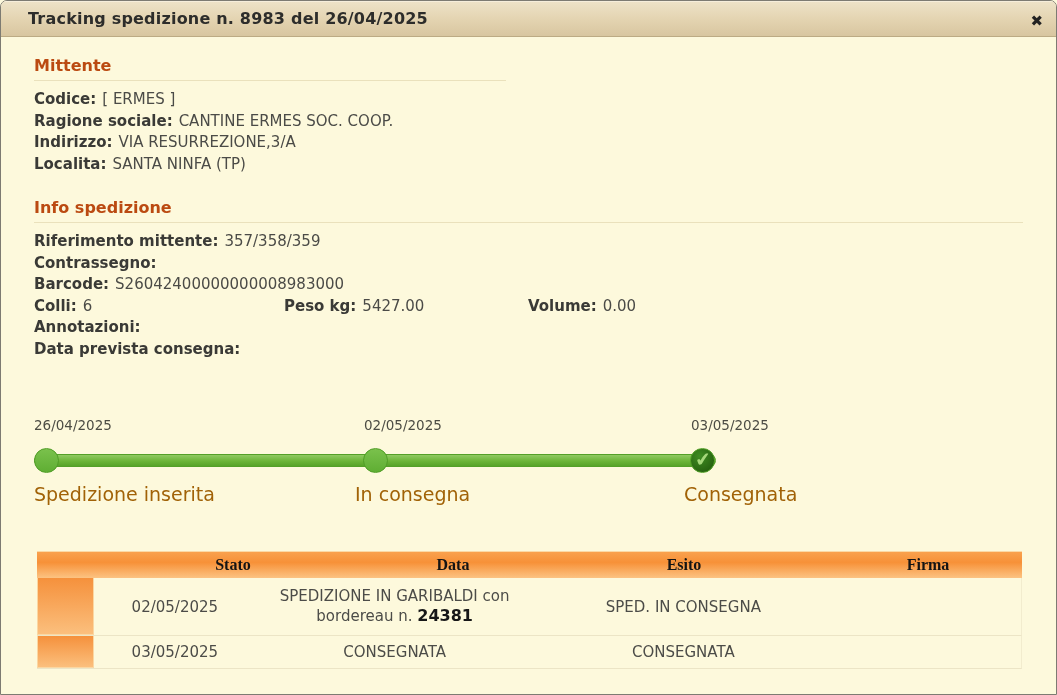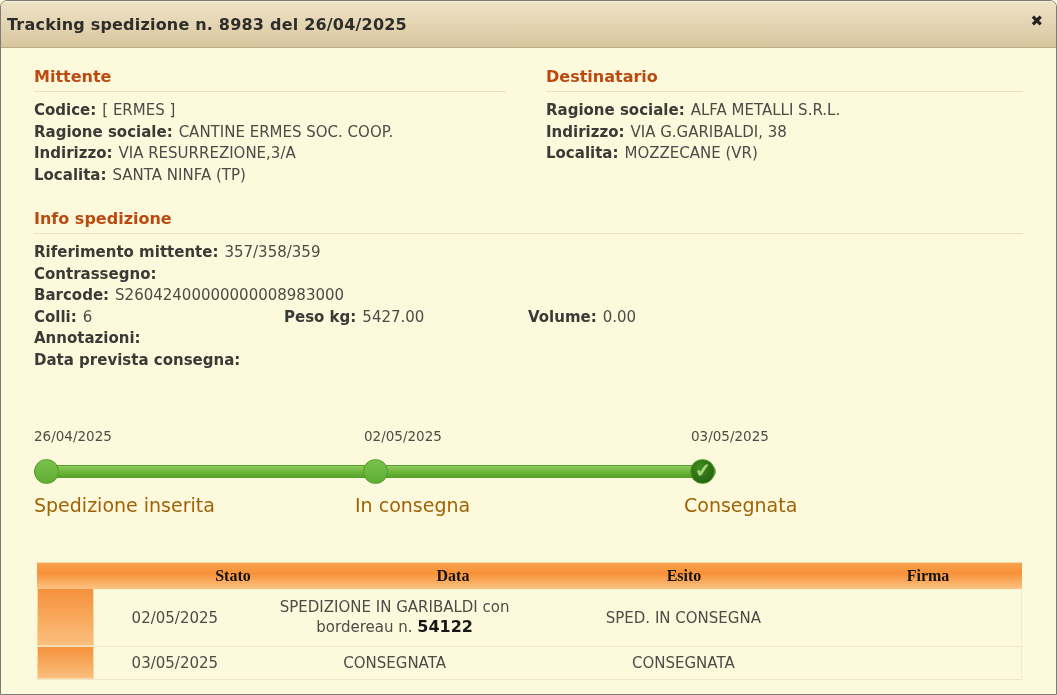--- a/index.html
+++ b/index.html
@@ -1,22 +1,22 @@
 <!DOCTYPE html>
 <html><head>
 <meta charset="utf-8">
 <style>
   * { margin:0; padding:0; box-sizing:border-box; }
   html,body { width:1057px; height:695px; }
   body { font-family:"DejaVu Sans","Liberation Sans",sans-serif; background:#fdf9dc; }
 
   .dialog { width:1057px; height:695px; border:1px solid #7d7b72; border-radius:7px 7px 0 0; overflow:hidden; background:#fdf9dc; }
 
-  .titlebar { position:relative; height:47px; background:linear-gradient(180deg,#eee3c8 0%,#e3d3b0 55%,#d8c6a0 100%);
-    border-bottom:1px solid #bcab84; box-shadow:inset 0 1px 0 #f6eedb; display:flex; align-items:center; padding:0 6px; }
+  .titlebar { position:relative; height:36px; background:linear-gradient(180deg,#eee3c8 0%,#e3d3b0 55%,#d8c6a0 100%);
+    border-bottom:1px solid #bcab84; box-shadow:inset 0 1px 0 #f6eedb; display:flex; align-items:center; padding:0 27px; }
   .titlebar .title { font-size:16px; font-weight:bold; color:#2d2d2b; letter-spacing:.2px; }
   .titlebar .close { position:absolute; right:13px; top:10px; font-size:15px; font-weight:bold; color:#222; cursor:pointer; line-height:20px; }
 
   .content { padding:19px 33px 8px 33px; }
 
   .columns { display:flex; gap:40px; margin-bottom:23px; }
   .col-left  { width:472px; }
   .col-right { flex:1; }
 
   .section-heading { font-size:16px; font-weight:bold; color:#bb4a11; padding-bottom:5px; border-bottom:1px solid #eae1bc; margin-bottom:8px; }
@@ -89,32 +89,20 @@
           <span class="lbl">Ragione sociale:</span><span>CANTINE ERMES SOC. COOP.</span>
         </div>
         <div class="info-line">
           <span class="lbl">Indirizzo:</span><span>VIA RESURREZIONE,3/A</span>
         </div>
         <div class="info-line">
           <span class="lbl">Localita:</span><span>SANTA NINFA (TP)</span>
         </div>
       </div>
 
-      <div class="col-right">
-        <div class="section-heading">Destinatario</div>
-        <div class="info-line">
-          <span class="lbl">Ragione sociale:</span><span>ALFA METALLI S.R.L.</span>
-        </div>
-        <div class="info-line">
-          <span class="lbl">Indirizzo:</span><span>VIA G.GARIBALDI, 38</span>
-        </div>
-        <div class="info-line">
-          <span class="lbl">Localita:</span><span>MOZZECANE (VR)</span>
-        </div>
-      </div>
 
     </div>
 
     <div class="shipinfo">
       <div class="section-heading">Info spedizione</div>
       <div class="info-line">
         <span class="lbl">Riferimento mittente:</span><span>357/358/359</span>
       </div>
       <div class="info-line">
         <span class="lbl">Contrassegno:</span><span></span>
@@ -158,21 +146,21 @@
         <span class="th c3">Esito</span>
         <span class="th c4">Firma</span>
       </div>
 
       <div class="hrow brow r0">
         <span class="c0 orange-cell"></span>
         <span class="td c1">02/05/2025</span>
         <span class="td c2">
           <span class="stato-wrap">
             <span class="l1">SPEDIZIONE IN GARIBALDI con</span>
-            <span class="l2"><span>bordereau n. </span><b>54122</b></span>
+            <span class="l2"><span>bordereau n. </span><b>24381</b></span>
           </span>
         </span>
         <span class="td c3">SPED. IN CONSEGNA</span>
         <span class="td c4"></span>
       </div>
 
       <div class="hrow brow r1">
         <span class="c0 orange-cell"></span>
         <span class="td c1">03/05/2025</span>
         <span class="td c2">

